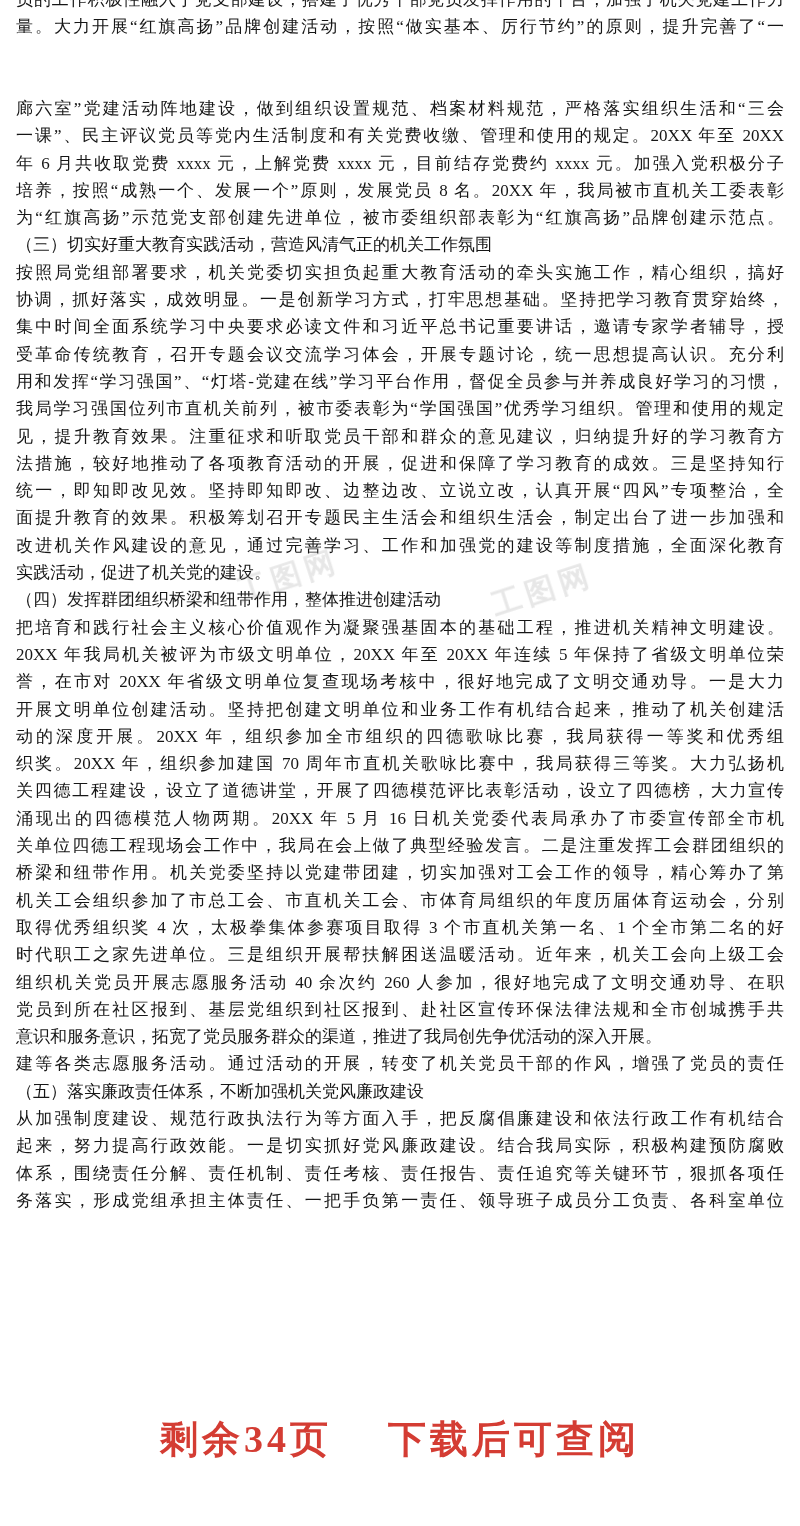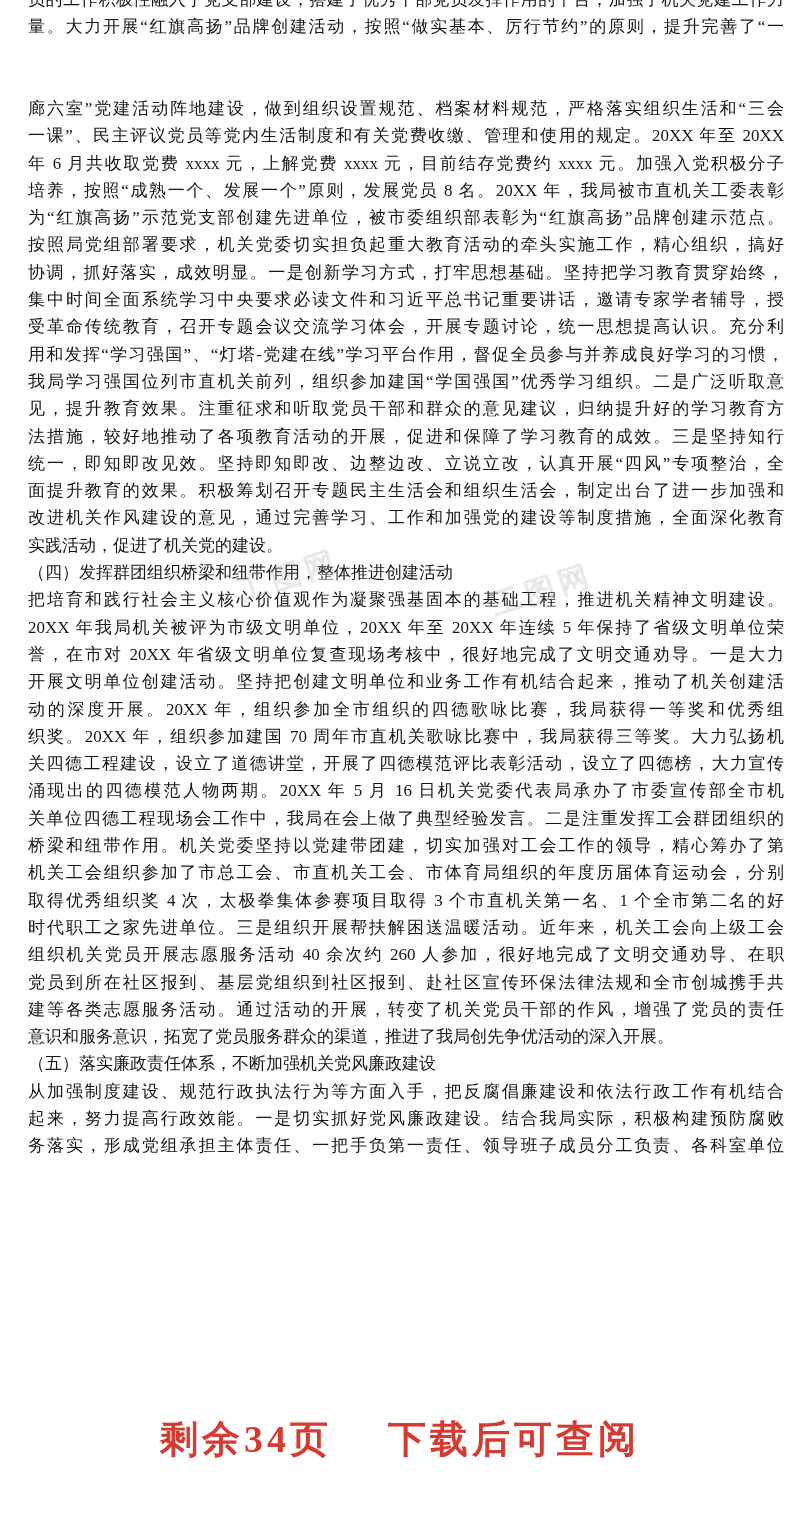--- a/index.html
+++ b/index.html
@@ -15,21 +15,21 @@
   }
   .page { position: absolute; inset: 0; overflow: hidden; background: #ffffff; }
   .text-col {
     position: absolute;
     left: 16px;
     top: 0;
     width: 768px;
     font-size: 17px;
     line-height: 27.3px;
   }
-  .line { text-align: justify; margin-left: 12px; }
+  .line { text-align: justify; }
   .line.fill { text-align-last: justify; }
   .topclip { height: 41px; overflow: hidden; }
   .topshift { margin-top: -14px; }
   .page-gap { height: 54px; }
   .watermark {
     position: absolute;
     color: #8a8a8a;
     opacity: 0.20;
     font-size: 30px;
     font-weight: bold;
@@ -69,26 +69,27 @@
     </div>
 
     <div class="page-gap"></div>
 
     <div>
         <div class="line fill">廊六室”党建活动阵地建设，做到组织设置规范、档案材料规范，严格落实组织生活和“三会</div>
         <div class="line fill">一课”、民主评议党员等党内生活制度和有关党费收缴、管理和使用的规定。20XX 年至 20XX</div>
         <div class="line fill">年 6 月共收取党费 xxxx 元，上解党费 xxxx 元，目前结存党费约 xxxx 元。加强入党积极分子</div>
         <div class="line fill">培养，按照“成熟一个、发展一个”原则，发展党员 8 名。20XX 年，我局被市直机关工委表彰</div>
         <div class="line fill">为“红旗高扬”示范党支部创建先进单位，被市委组织部表彰为“红旗高扬”品牌创建示范点。</div>
+        <div class="line">（三）切实好重大教育实践活动，营造风清气正的机关工作氛围</div>
         <div class="line fill">按照局党组部署要求，机关党委切实担负起重大教育活动的牵头实施工作，精心组织，搞好</div>
         <div class="line fill">协调，抓好落实，成效明显。一是创新学习方式，打牢思想基础。坚持把学习教育贯穿始终，</div>
         <div class="line fill">集中时间全面系统学习中央要求必读文件和习近平总书记重要讲话，邀请专家学者辅导，授</div>
         <div class="line fill">受革命传统教育，召开专题会议交流学习体会，开展专题讨论，统一思想提高认识。充分利</div>
         <div class="line fill">用和发挥“学习强国”、“灯塔-党建在线”学习平台作用，督促全员参与并养成良好学习的习惯，</div>
-        <div class="line fill">我局学习强国位列市直机关前列，组织参加建国“学国强国”优秀学习组织。二是广泛听取意</div>
+        <div class="line fill">我局学习强国位列市直机关前列，被市委表彰为“学国强国”优秀学习组织。管理和使用的规定</div>
         <div class="line fill">见，提升教育效果。注重征求和听取党员干部和群众的意见建议，归纳提升好的学习教育方</div>
         <div class="line fill">法措施，较好地推动了各项教育活动的开展，促进和保障了学习教育的成效。三是坚持知行</div>
         <div class="line fill">统一，即知即改见效。坚持即知即改、边整边改、立说立改，认真开展“四风”专项整治，全</div>
         <div class="line fill">面提升教育的效果。积极筹划召开专题民主生活会和组织生活会，制定出台了进一步加强和</div>
         <div class="line fill">改进机关作风建设的意见，通过完善学习、工作和加强党的建设等制度措施，全面深化教育</div>
         <div class="line">实践活动，促进了机关党的建设。</div>
         <div class="line">（四）发挥群团组织桥梁和纽带作用，整体推进创建活动</div>
         <div class="line fill">把培育和践行社会主义核心价值观作为凝聚强基固本的基础工程，推进机关精神文明建设。</div>
         <div class="line fill">20XX 年我局机关被评为市级文明单位，20XX 年至 20XX 年连续 5 年保持了省级文明单位荣</div>
         <div class="line fill">誉，在市对 20XX 年省级文明单位复查现场考核中，很好地完成了文明交通劝导。一是大力</div>
@@ -97,25 +98,26 @@
         <div class="line fill">织奖。20XX 年，组织参加建国 70 周年市直机关歌咏比赛中，我局获得三等奖。大力弘扬机</div>
         <div class="line fill">关四德工程建设，设立了道德讲堂，开展了四德模范评比表彰活动，设立了四德榜，大力宣传</div>
         <div class="line fill">涌现出的四德模范人物两期。20XX 年 5 月 16 日机关党委代表局承办了市委宣传部全市机</div>
         <div class="line fill">关单位四德工程现场会工作中，我局在会上做了典型经验发言。二是注重发挥工会群团组织的</div>
         <div class="line fill">桥梁和纽带作用。机关党委坚持以党建带团建，切实加强对工会工作的领导，精心筹办了第</div>
         <div class="line fill">机关工会组织参加了市总工会、市直机关工会、市体育局组织的年度历届体育运动会，分别</div>
         <div class="line fill">取得优秀组织奖 4 次，太极拳集体参赛项目取得 3 个市直机关第一名、1 个全市第二名的好</div>
         <div class="line fill">时代职工之家先进单位。三是组织开展帮扶解困送温暖活动。近年来，机关工会向上级工会</div>
         <div class="line fill">组织机关党员开展志愿服务活动 40 余次约 260 人参加，很好地完成了文明交通劝导、在职</div>
         <div class="line fill">党员到所在社区报到、基层党组织到社区报到、赴社区宣传环保法律法规和全市创城携手共</div>
+        <div class="line">意识和服务意识，拓宽了党员服务群众的渠道，推进了我局创先争优活动的深入开展。</div>
         <div class="line fill">建等各类志愿服务活动。通过活动的开展，转变了机关党员干部的作风，增强了党员的责任</div>
-        <div class="line">意识和服务意识，拓宽了党员服务群众的渠道，推进了我局创先争优活动的深入开展。</div>
         <div class="line">（五）落实廉政责任体系，不断加强机关党风廉政建设</div>
         <div class="line fill">从加强制度建设、规范行政执法行为等方面入手，把反腐倡廉建设和依法行政工作有机结合</div>
         <div class="line fill">起来，努力提高行政效能。一是切实抓好党风廉政建设。结合我局实际，积极构建预防腐败</div>
+        <div class="line fill">体系，围绕责任分解、责任机制、责任考核、责任报告、责任追究等关键环节，狠抓各项任</div>
         <div class="line fill">务落实，形成党组承担主体责任、一把手负第一责任、领导班子成员分工负责、各科室单位</div>
       </div>
   </div>
 
   <div class="watermark w1">工图网</div>
   <div class="watermark w2">工图网</div>
 
   <div class="footer" style="color: rgb(212, 60, 51); justify-content: center;">
     <span>剩余34页</span>
     <span>下载后可查阅</span>

